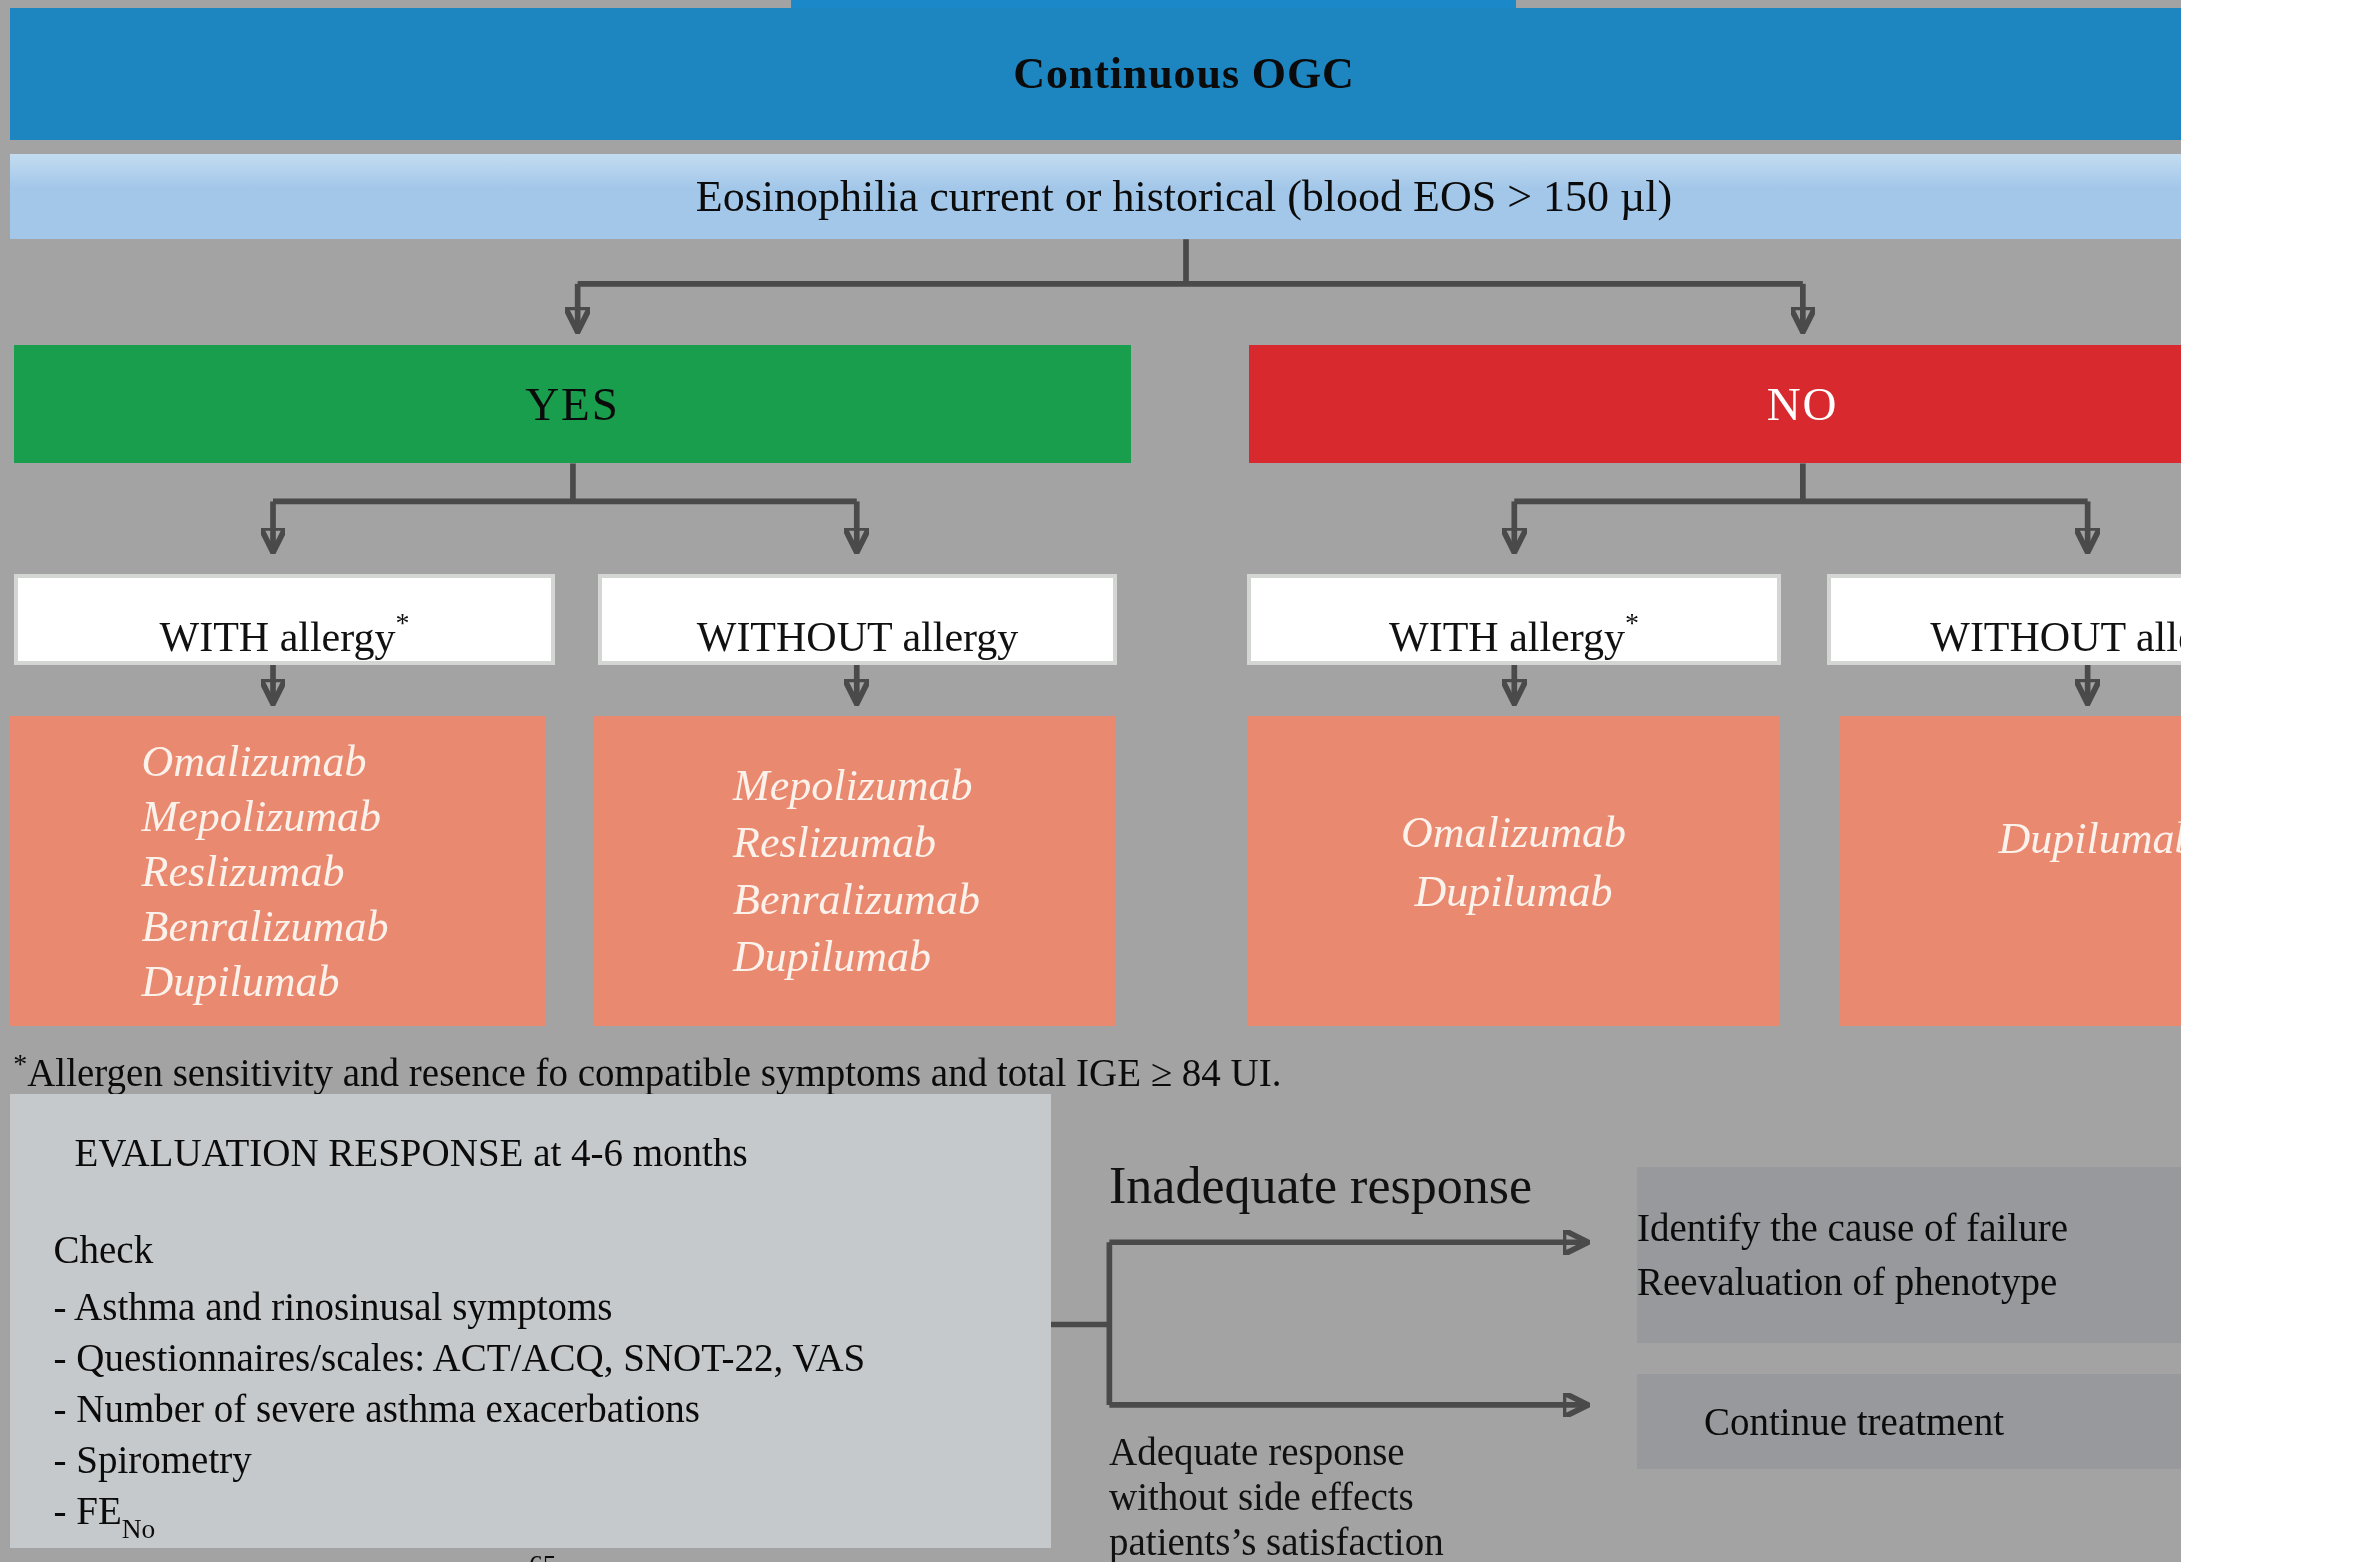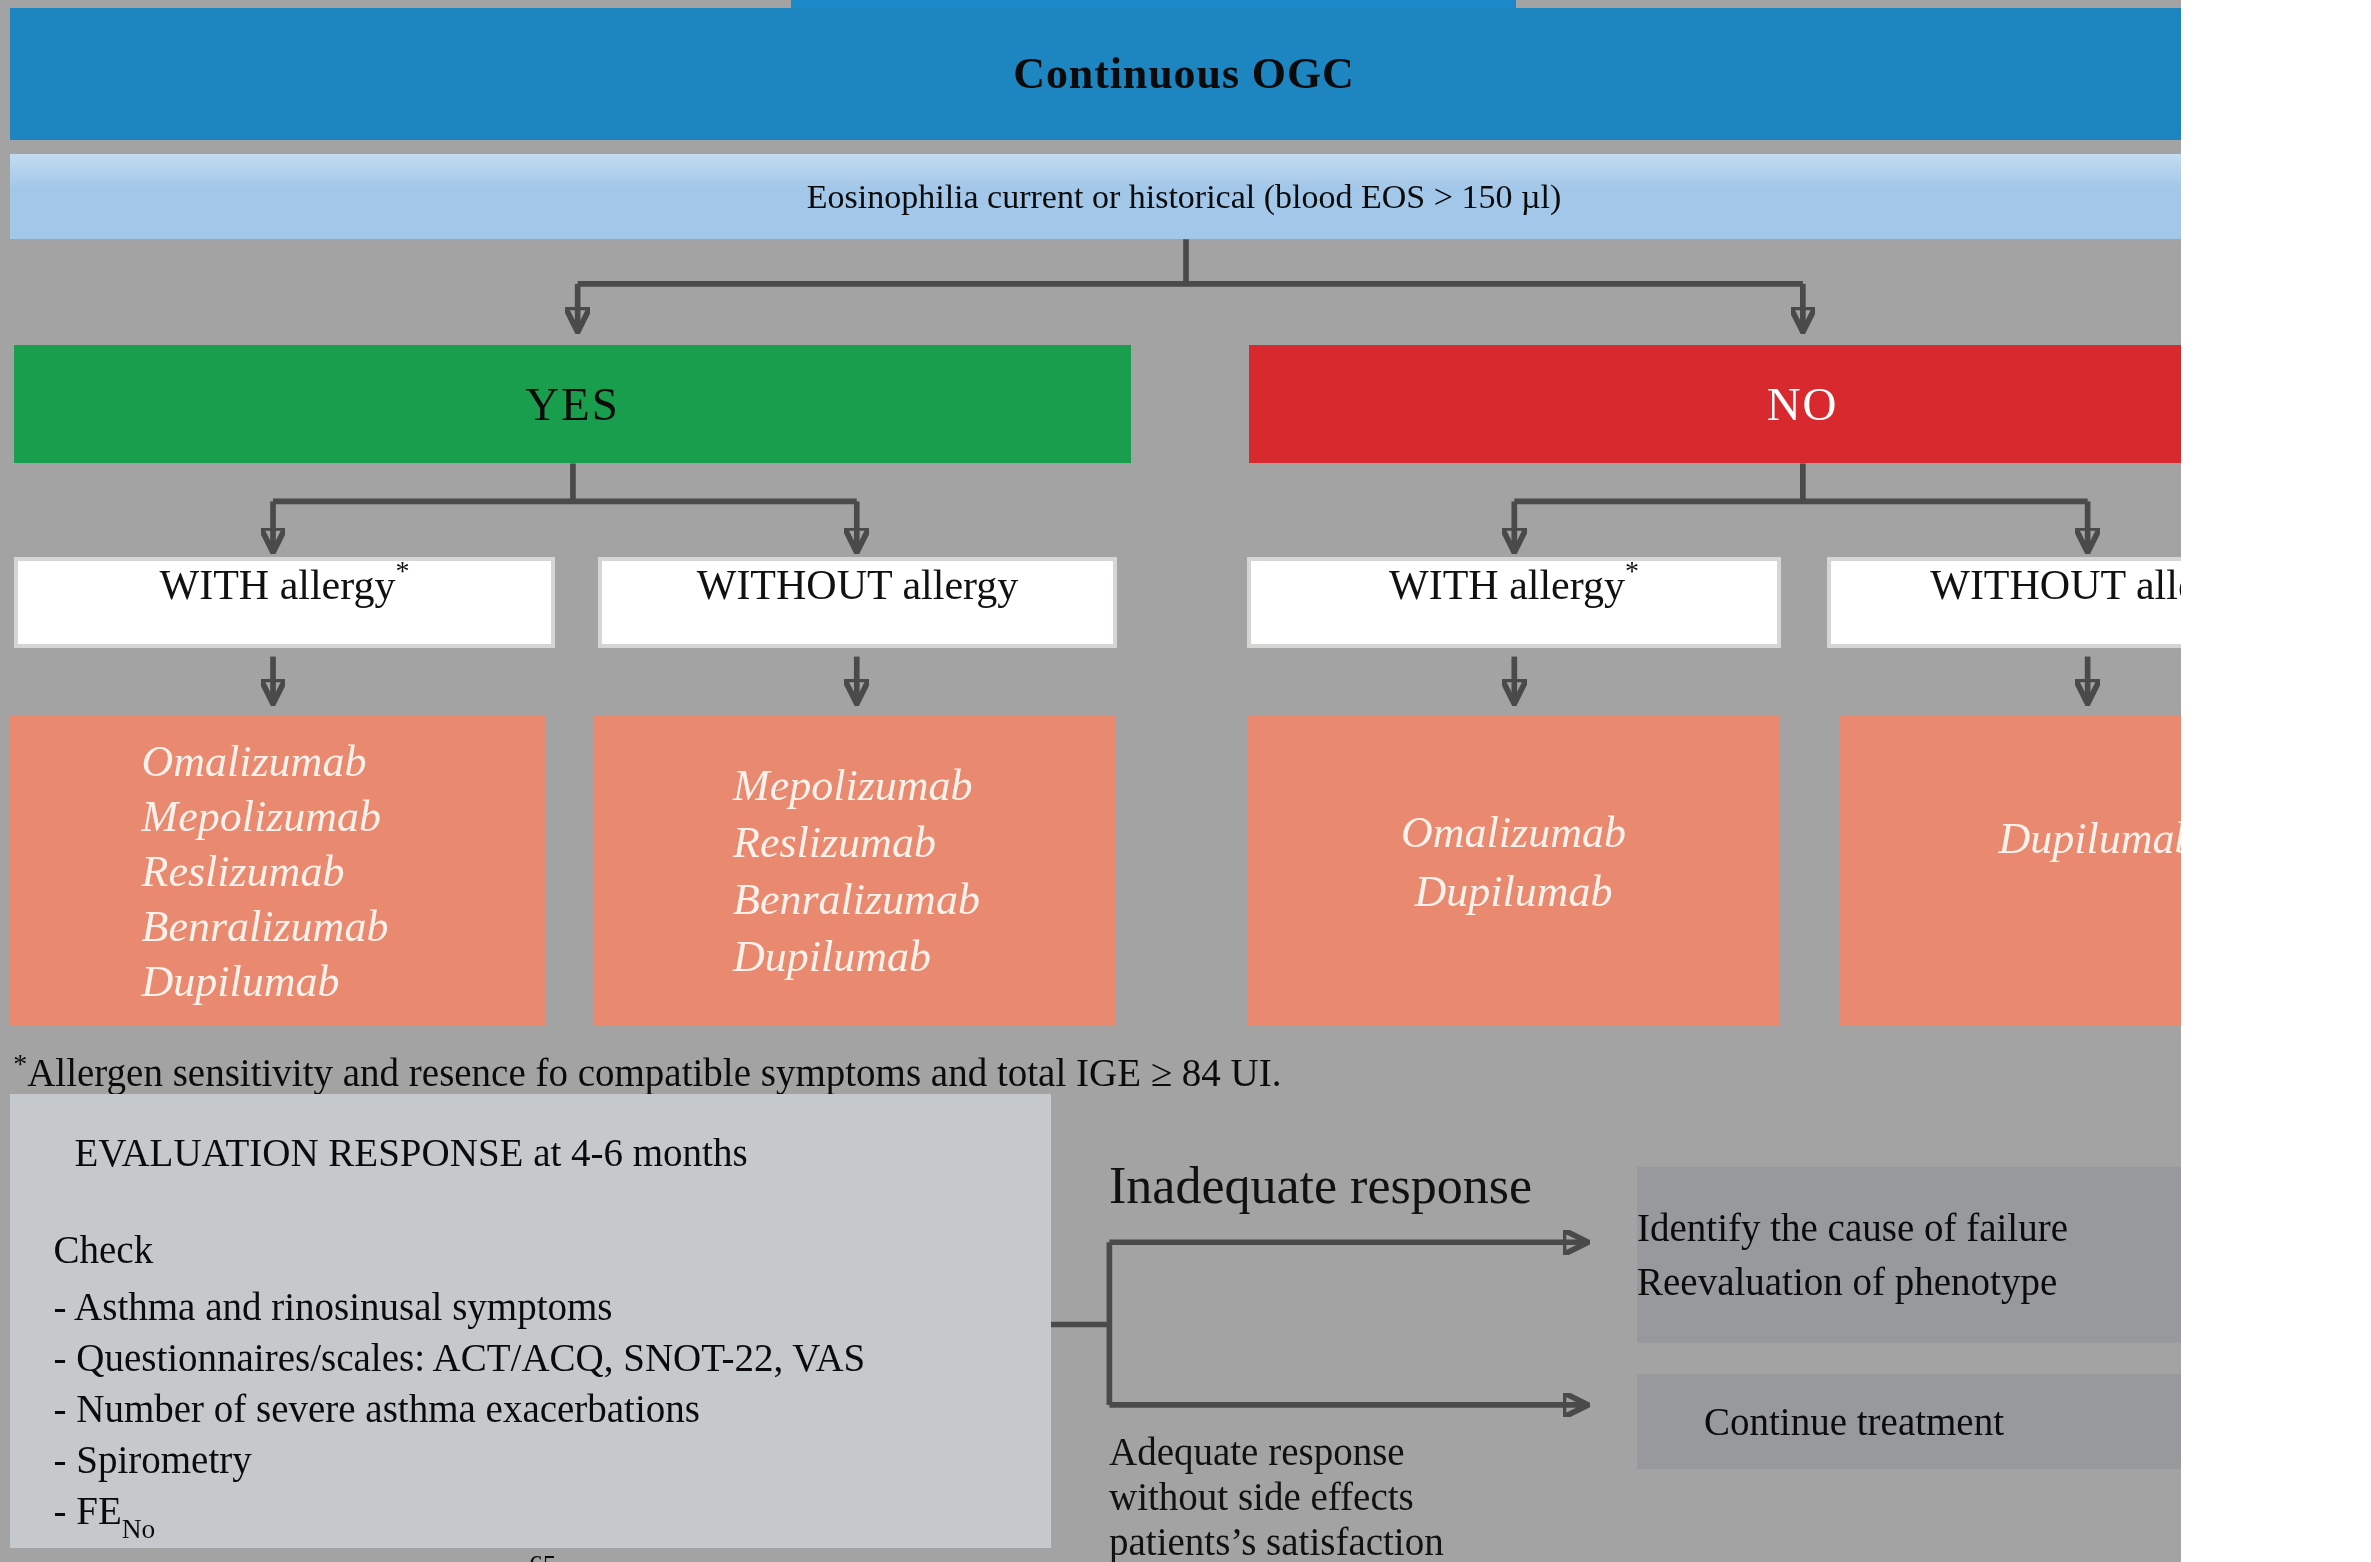--- a/index.html
+++ b/index.html
@@ -13,33 +13,33 @@
   
   .header-cap  { left:791px; top:0;   width:725px;  height:140px; background:#1b88c9; }
   .header-main { left:9.5px;  top:7.6px; width:2349px; height:132px; background:#1d86c1;
                  display:flex; align-items:center; justify-content:center; }
   .header-title { font-size:44px; font-weight:bold; color:#0b0b0b; letter-spacing:0.9px; }
 
   
   .criteria-bar { left:9.5px; top:154px; width:2349px; height:85px;
                   background:linear-gradient(#c3dcf1, #a3c7e9 40%, #a3c7e9);
                   display:flex; align-items:center; justify-content:center; }
-  .criteria-label { font-size:34px; color:#0b0b0b; }
+  .criteria-label { font-size:44px; color:#0b0b0b; }
 
   
   .yes-node { left:14px;   top:345px; width:1117px; height:118px; background:#189e4d;
               display:flex; align-items:center; justify-content:center; }
   .no-node  { left:1249px; top:345px; width:1107px; height:118px; background:#d8292f;
               display:flex; align-items:center; justify-content:center; }
   .yes-node .node-label { font-size:47px; color:#0b0b0b; letter-spacing:1.9px; }
   .no-node  .node-label { font-size:47px; color:#ffffff; letter-spacing:1.9px; }
 
   
-  .allergy-box { top:557px; height:91px; background:#ffffff; border:4.7px solid #d4d6d4;
-                 display:flex; align-items:flex-start; justify-content:center; font-size:42px; }
+  .allergy-box { top:574px; height:91px; background:#ffffff; border:4.7px solid #d4d6d4;
+                 display:flex; align-items:flex-end; justify-content:center; font-size:42px; }
   .allergy-yes-with    { left:14px;   width:541px; }
   .allergy-yes-without { left:598px;  width:519px; }
   .allergy-no-with     { left:1247px; width:534px; }
   .allergy-no-without  { left:1827px; width:528px; }
   .allergy-box sup { font-size:28px; vertical-align:top; line-height:1; position:relative; top:-3.8px; }
 
   
   .drug-box { top:716px; height:310px; background:#e98a70; color:#fcf2ec;
               font-style:italic; font-size:44px; }
   .drug-col { display:flex; flex-direction:column; justify-content:center; height:100%; }

